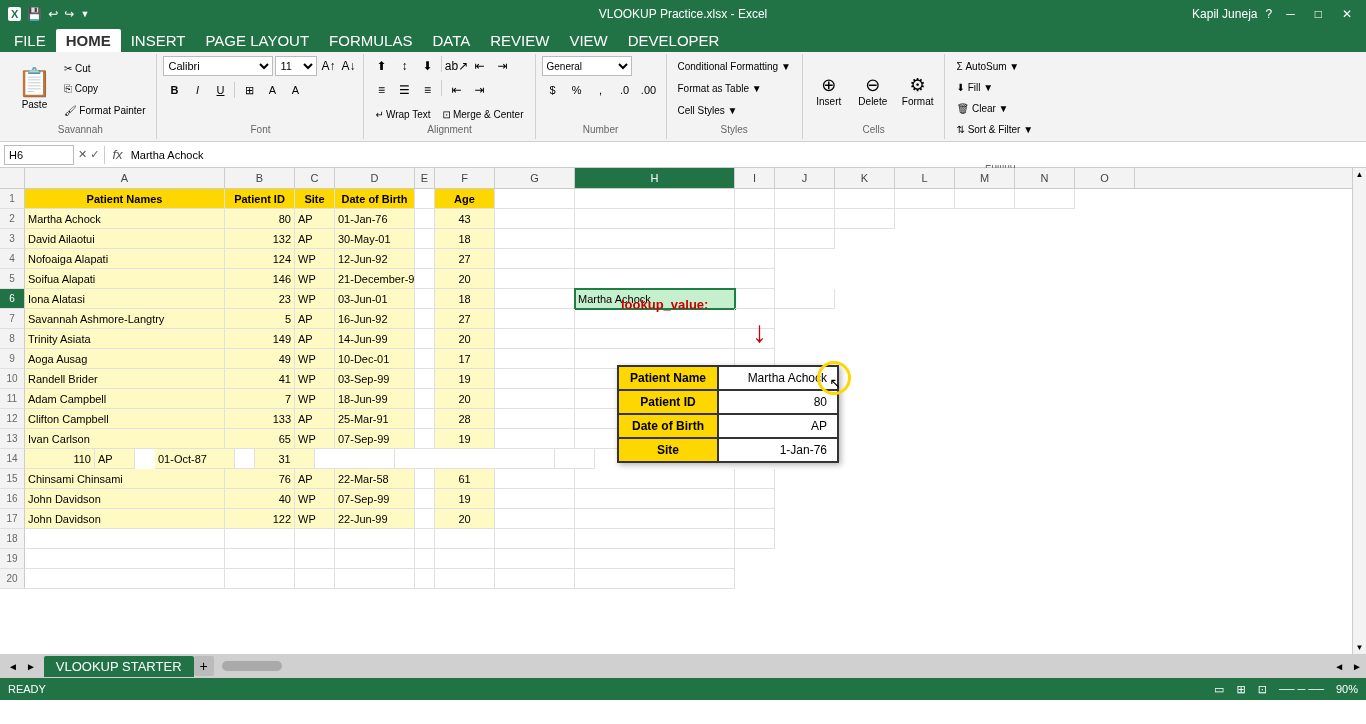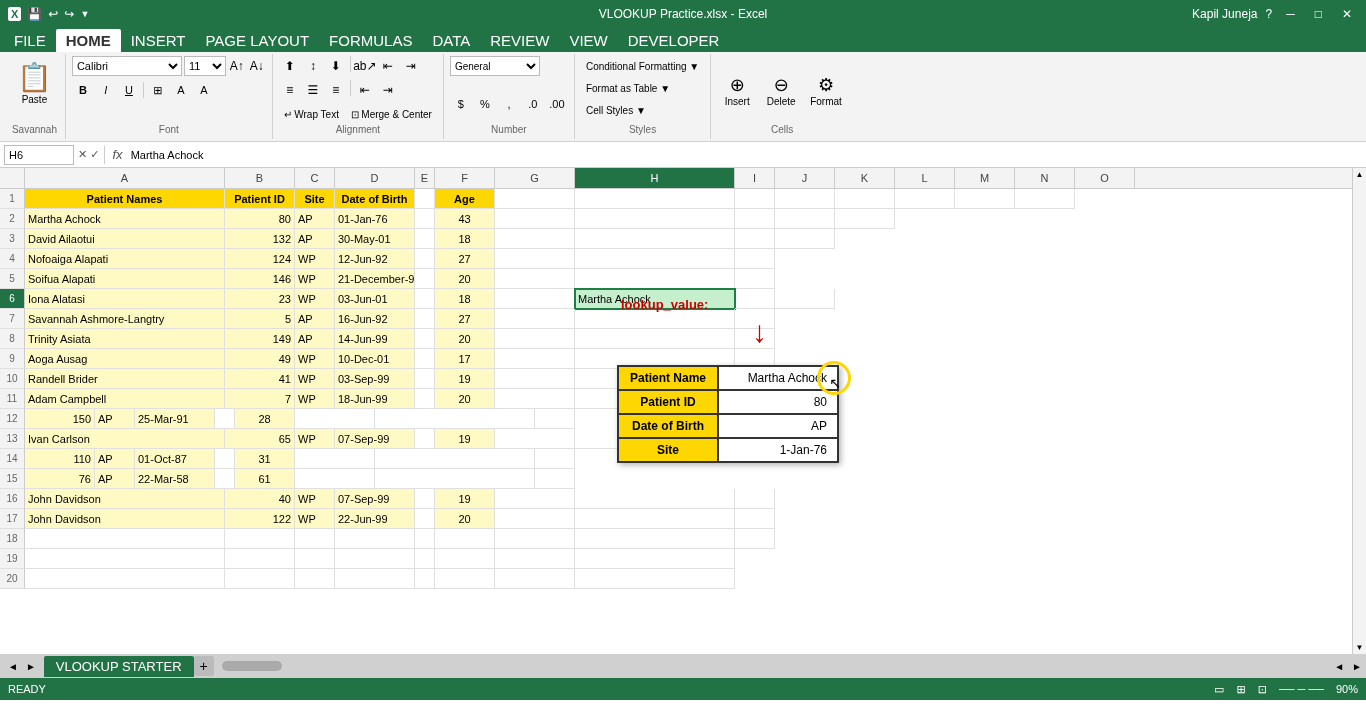--- a/index.html
+++ b/index.html
@@ -391,20 +391,25 @@
 
 <div class="ribbon">
 
   <div class="ribbon-group">
     <div class="ribbon-group-content">
       <div class="clipboard-group-content">
         <div class="paste-btn">
           <span class="paste-icon">📋</span>
           <span class="paste-label">Paste</span>
         </div>
+        <div class="clipboard-sub">
+          <div class="ribbon-btn-small">✂ Cut</div>
+          <div class="ribbon-btn-small">⎘ Copy</div>
+          <div class="ribbon-btn-small">🖌 Format Painter</div>
+        </div>
       </div>
     </div>
     <div class="ribbon-group-label">Savannah</div>
   </div>
 
   <div class="ribbon-group font-group">
     <div style="flex:1;display:flex;flex-direction:column;gap:2px;">
       <div class="font-row">
         <select class="font-select">
           <option>Calibri</option>
@@ -455,21 +460,21 @@
         <div class="wrap-btn">
           <span>⊡</span>
           <span>Merge &amp; Center</span>
         </div>
       </div>
     </div>
     <div class="ribbon-group-label">Alignment</div>
   </div>
 
   <div class="ribbon-group number-group">
-    <div style="flex:1;display:flex;flex-direction:column;gap:16px;">
+    <div style="flex:1;display:flex;flex-direction:column;gap:2px;">
       <select class="num-format-select">
         <option>General</option>
       </select>
       <div style="display:flex;gap:2px;">
         <span class="fmt-btn">$</span>
         <span class="fmt-btn">%</span>
         <span class="fmt-btn">,</span>
         <span class="fmt-btn">.0</span>
         <span class="fmt-btn">.00</span>
       </div>
@@ -497,20 +502,30 @@
         <span>Delete</span>
       </div>
       <div class="ribbon-btn">
         <span style="font-size:18px;">⚙</span>
         <span>Format</span>
       </div>
     </div>
     <div class="ribbon-group-label">Cells</div>
   </div>
 
+  <div class="ribbon-group">
+    <div style="flex:1;display:flex;flex-direction:column;gap:1px;">
+      <div class="ribbon-btn-small">Σ AutoSum ▼</div>
+      <div class="ribbon-btn-small">⬇ Fill ▼</div>
+      <div class="ribbon-btn-small">🗑 Clear ▼</div>
+      <div class="ribbon-btn-small">⇅ Sort &amp; Filter ▼</div>
+      <div class="ribbon-btn-small">🔍 Find &amp; Select ▼</div>
+    </div>
+    <div class="ribbon-group-label">Editing</div>
+  </div>
 
 </div>
 
 <div class="formula-bar">
   <input class="cell-ref-box" value="H6" style="">
   <span style="font-size:11px;color:#555;">✕ ✓</span>
   <span class="formula-divider"></span>
   <span class="formula-fx">fx</span>
   <input class="formula-input" value="Martha Achock" style="">
 </div>
@@ -685,21 +700,22 @@
         <div class="cell data-yellow" style="width:80px;min-width:80px;">18-Jun-99</div>
         <div class="cell" style="width:20px;min-width:20px;"></div>
         <div class="cell data-yellow center-align" style="width:60px;min-width:60px;">20</div>
         <div class="cell" style="width:80px;min-width:80px;"></div>
         <div class="cell" style="width:160px;min-width:160px;"></div>
         <div class="cell" style="width:40px;min-width:40px;"></div>
       </div>
 
       <div class="grid-row">
         <div class="row-num">12</div>
-        <div class="cell data-yellow-right" style="width:70px;min-width:70px;">150</div>
+        <div class="cell data-yellow" style="width:200px;min-width:200px;">Clifton Campbell</div>
+        <div class="cell data-yellow-right" style="width:70px;min-width:70px;">133</div>
         <div class="cell data-yellow" style="width:40px;min-width:40px;">AP</div>
         <div class="cell data-yellow" style="width:80px;min-width:80px;">25-Mar-91</div>
         <div class="cell" style="width:20px;min-width:20px;"></div>
         <div class="cell data-yellow center-align" style="width:60px;min-width:60px;">28</div>
         <div class="cell" style="width:80px;min-width:80px;"></div>
         <div class="cell" style="width:160px;min-width:160px;"></div>
         <div class="cell" style="width:40px;min-width:40px;"></div>
       </div>
 
       <div class="grid-row">
@@ -712,30 +728,31 @@
         <div class="cell data-yellow center-align" style="width:60px;min-width:60px;">19</div>
         <div class="cell" style="width:80px;min-width:80px;"></div>
         <div class="cell" style="width:160px;min-width:160px;"></div>
         <div class="cell" style="width:40px;min-width:40px;"></div>
       </div>
 
       <div class="grid-row">
         <div class="row-num">14</div>
         <div class="cell data-yellow-right" style="width:70px;min-width:70px;">110</div>
         <div class="cell data-yellow" style="width:40px;min-width:40px;">AP</div>
-        <div class="cell data-yellow" style="width:80px;min-width:80px;">01-Oct-87</div>
+        <div class="cell data-yellow" style="width:80px;min-width:80px;margin-left:20px;">01-Oct-87</div>
         <div class="cell" style="width:20px;min-width:20px;"></div>
         <div class="cell data-yellow center-align" style="width:60px;min-width:60px;">31</div>
         <div class="cell" style="width:80px;min-width:80px;"></div>
         <div class="cell" style="width:160px;min-width:160px;"></div>
         <div class="cell" style="width:40px;min-width:40px;"></div>
       </div>
 
       <div class="grid-row">
         <div class="row-num">15</div>
+        <div class="cell data-yellow" style="width:200px;min-width:200px;">Chinsami Chinsami</div>
         <div class="cell data-yellow-right" style="width:70px;min-width:70px;">76</div>
         <div class="cell data-yellow" style="width:40px;min-width:40px;">AP</div>
         <div class="cell data-yellow" style="width:80px;min-width:80px;">22-Mar-58</div>
         <div class="cell" style="width:20px;min-width:20px;"></div>
         <div class="cell data-yellow center-align" style="width:60px;min-width:60px;">61</div>
         <div class="cell" style="width:80px;min-width:80px;"></div>
         <div class="cell" style="width:160px;min-width:160px;"></div>
         <div class="cell" style="width:40px;min-width:40px;"></div>
       </div>
 

